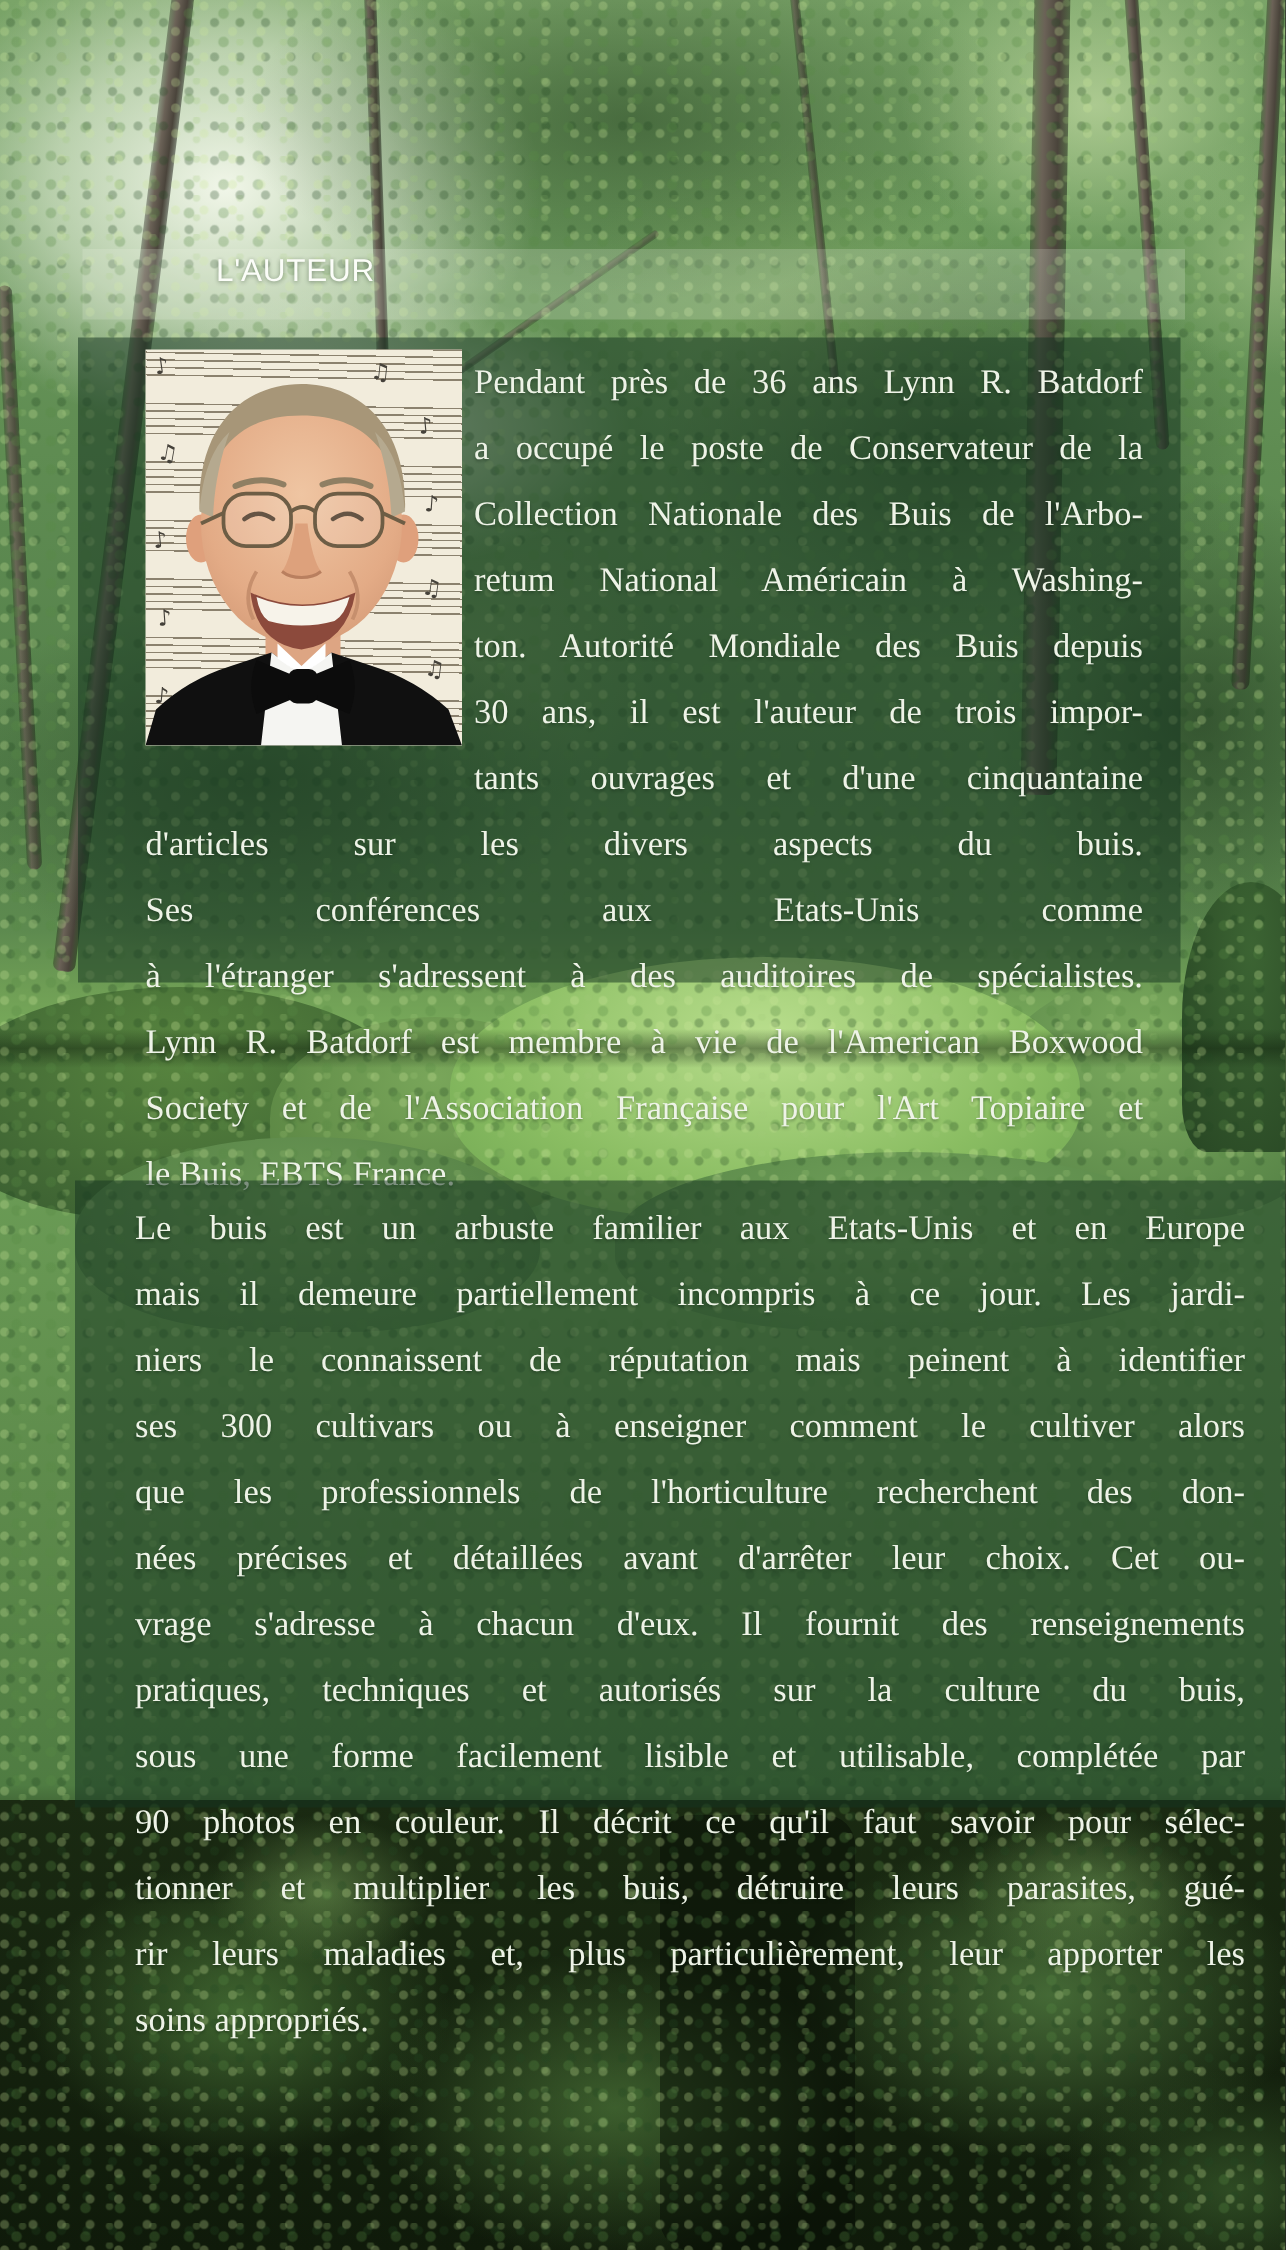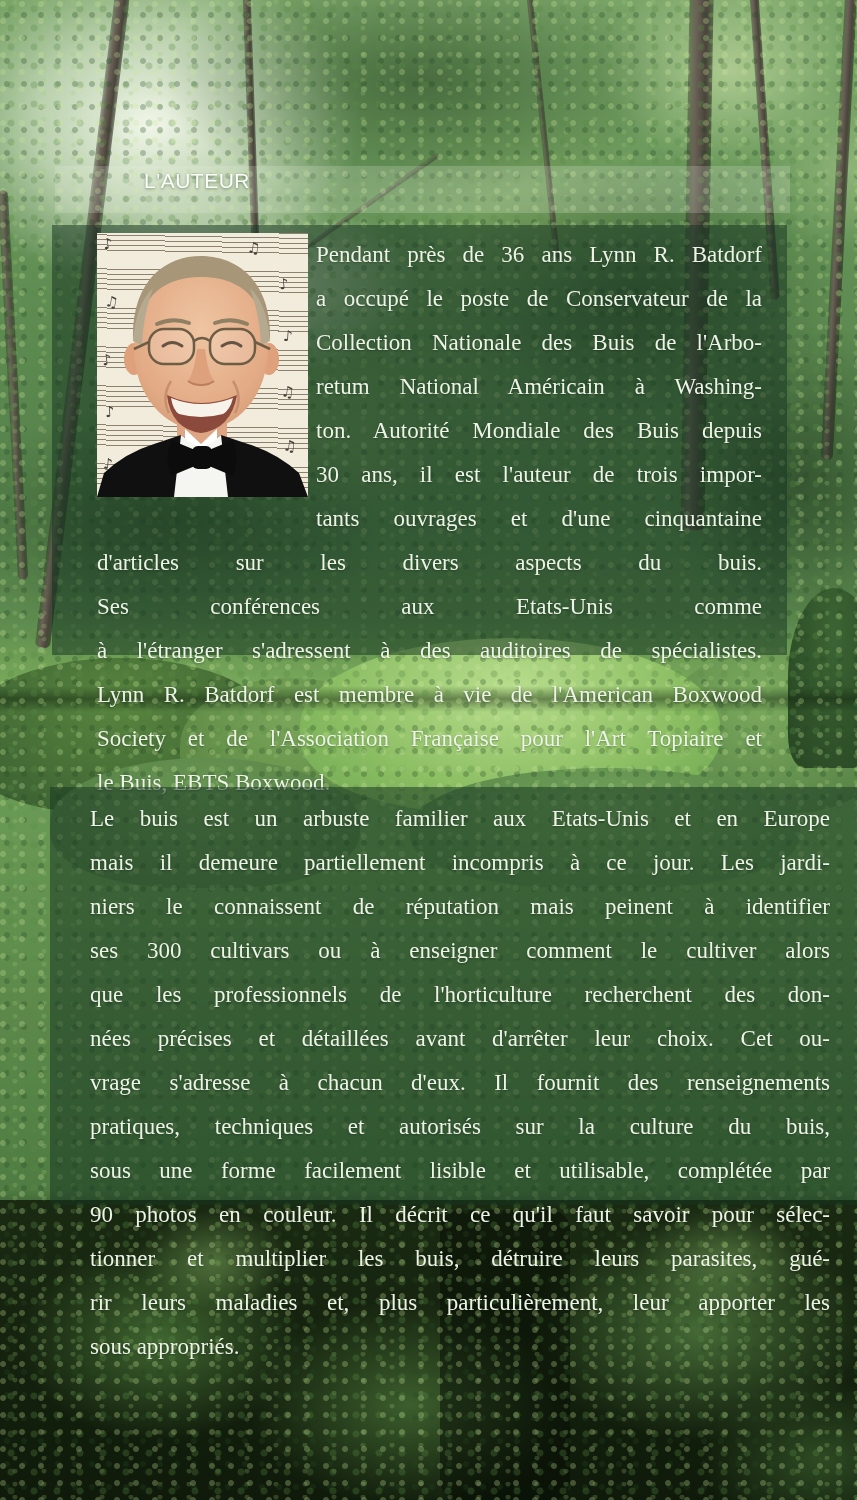--- a/index.html
+++ b/index.html
@@ -196,33 +196,33 @@
 Collection Nationale des Buis de l'Arbo-
 retum National Américain à Washing-
 ton. Autorité Mondiale des Buis depuis
 30 ans, il est l'auteur de trois impor-
 tants ouvrages et d'une cinquantaine
 d'articles sur les divers aspects du buis.
 Ses conférences aux Etats-Unis comme
 à l'étranger s'adressent à des auditoires de spécialistes.
 Lynn R. Batdorf est membre à vie de l'American Boxwood
 Society et de l'Association Française pour l'Art Topiaire et</div>
-    <div class="para lastline">le Buis, EBTS Boxwood.</div>
+    <div class="para lastline">le Buis, EBTS France.</div>
   </section>
 
 
   <section class="panel" id="panel2">
     <div class="para justify">Le buis est un arbuste familier aux Etats-Unis et en Europe
 mais il demeure partiellement incompris à ce jour. Les jardi-
 niers le connaissent de réputation mais peinent à identifier
 ses 300 cultivars ou à enseigner comment le cultiver alors
 que les professionnels de l'horticulture recherchent des don-
 nées précises et détaillées avant d'arrêter leur choix. Cet ou-
 vrage s'adresse à chacun d'eux. Il fournit des renseignements
 pratiques, techniques et autorisés sur la culture du buis,
 sous une forme facilement lisible et utilisable, complétée par
 90 photos en couleur. Il décrit ce qu'il faut savoir pour sélec-
 tionner et multiplier les buis, détruire leurs parasites, gué-
 rir leurs maladies et, plus particulièrement, leur apporter les</div>
-    <div class="para lastline">sous appropriés.</div>
+    <div class="para lastline">soins appropriés.</div>
   </section>
 
 </div>
 
 </body></html>

